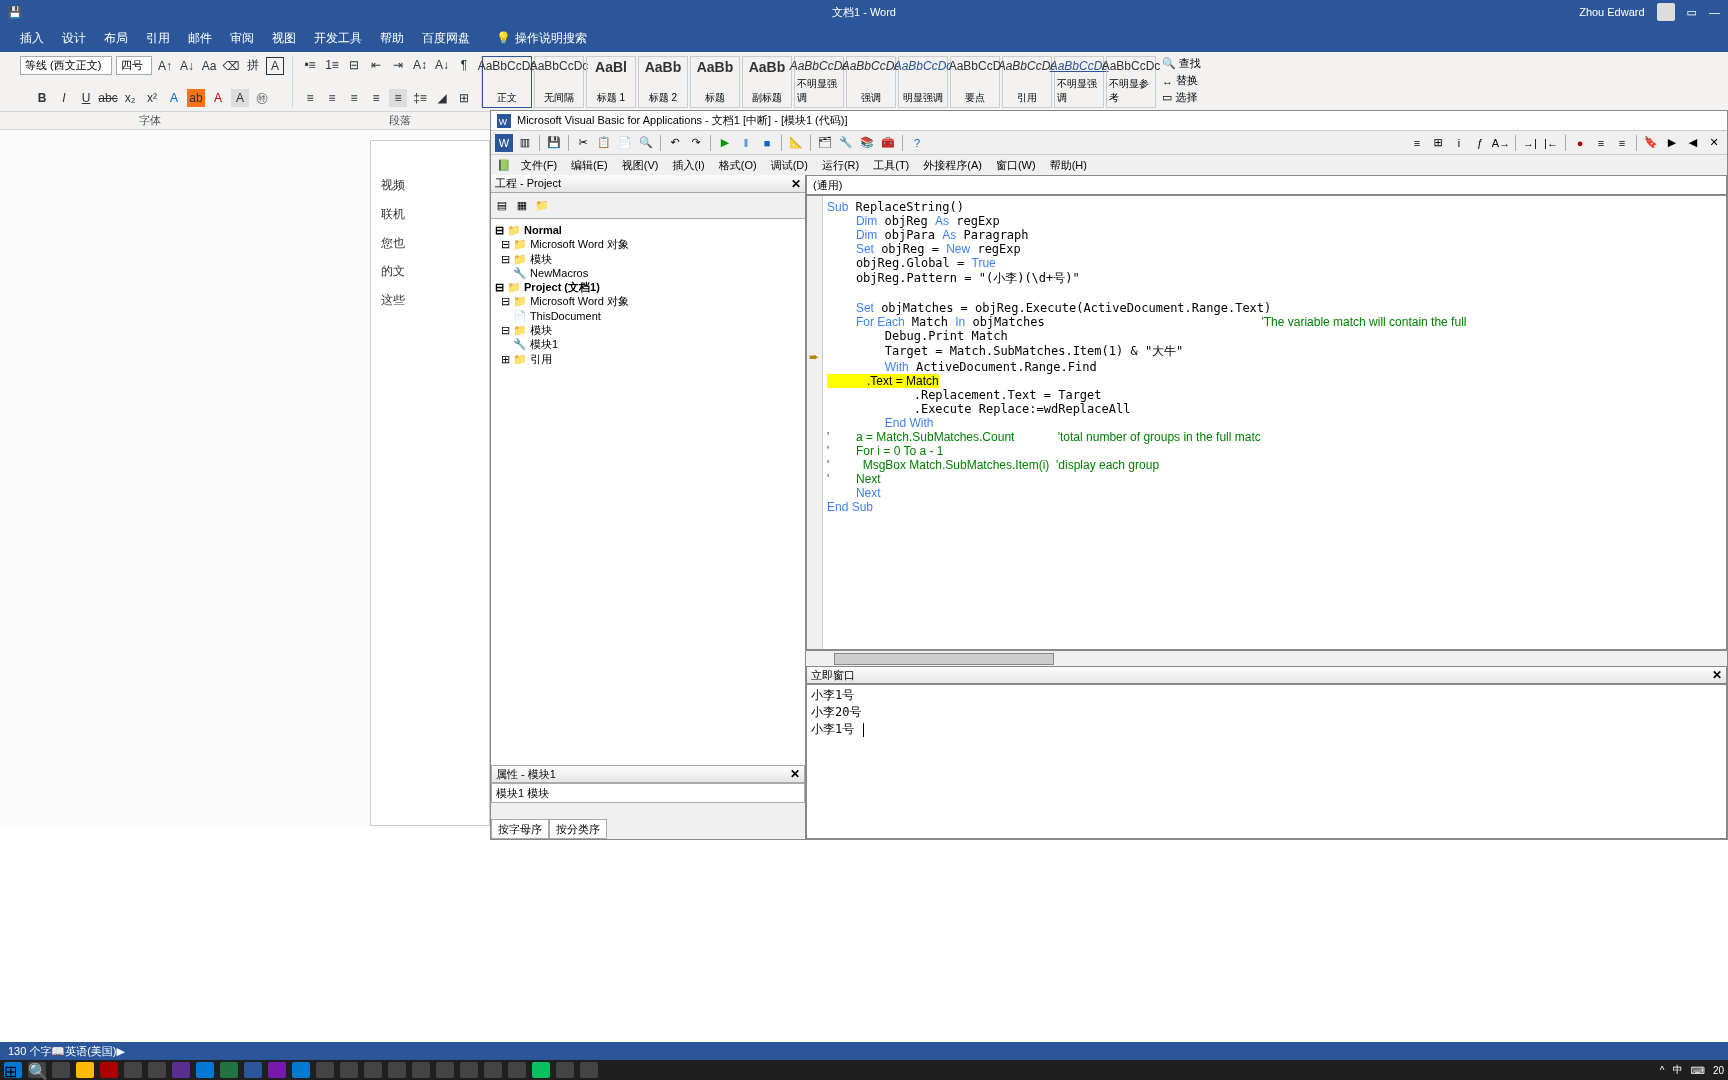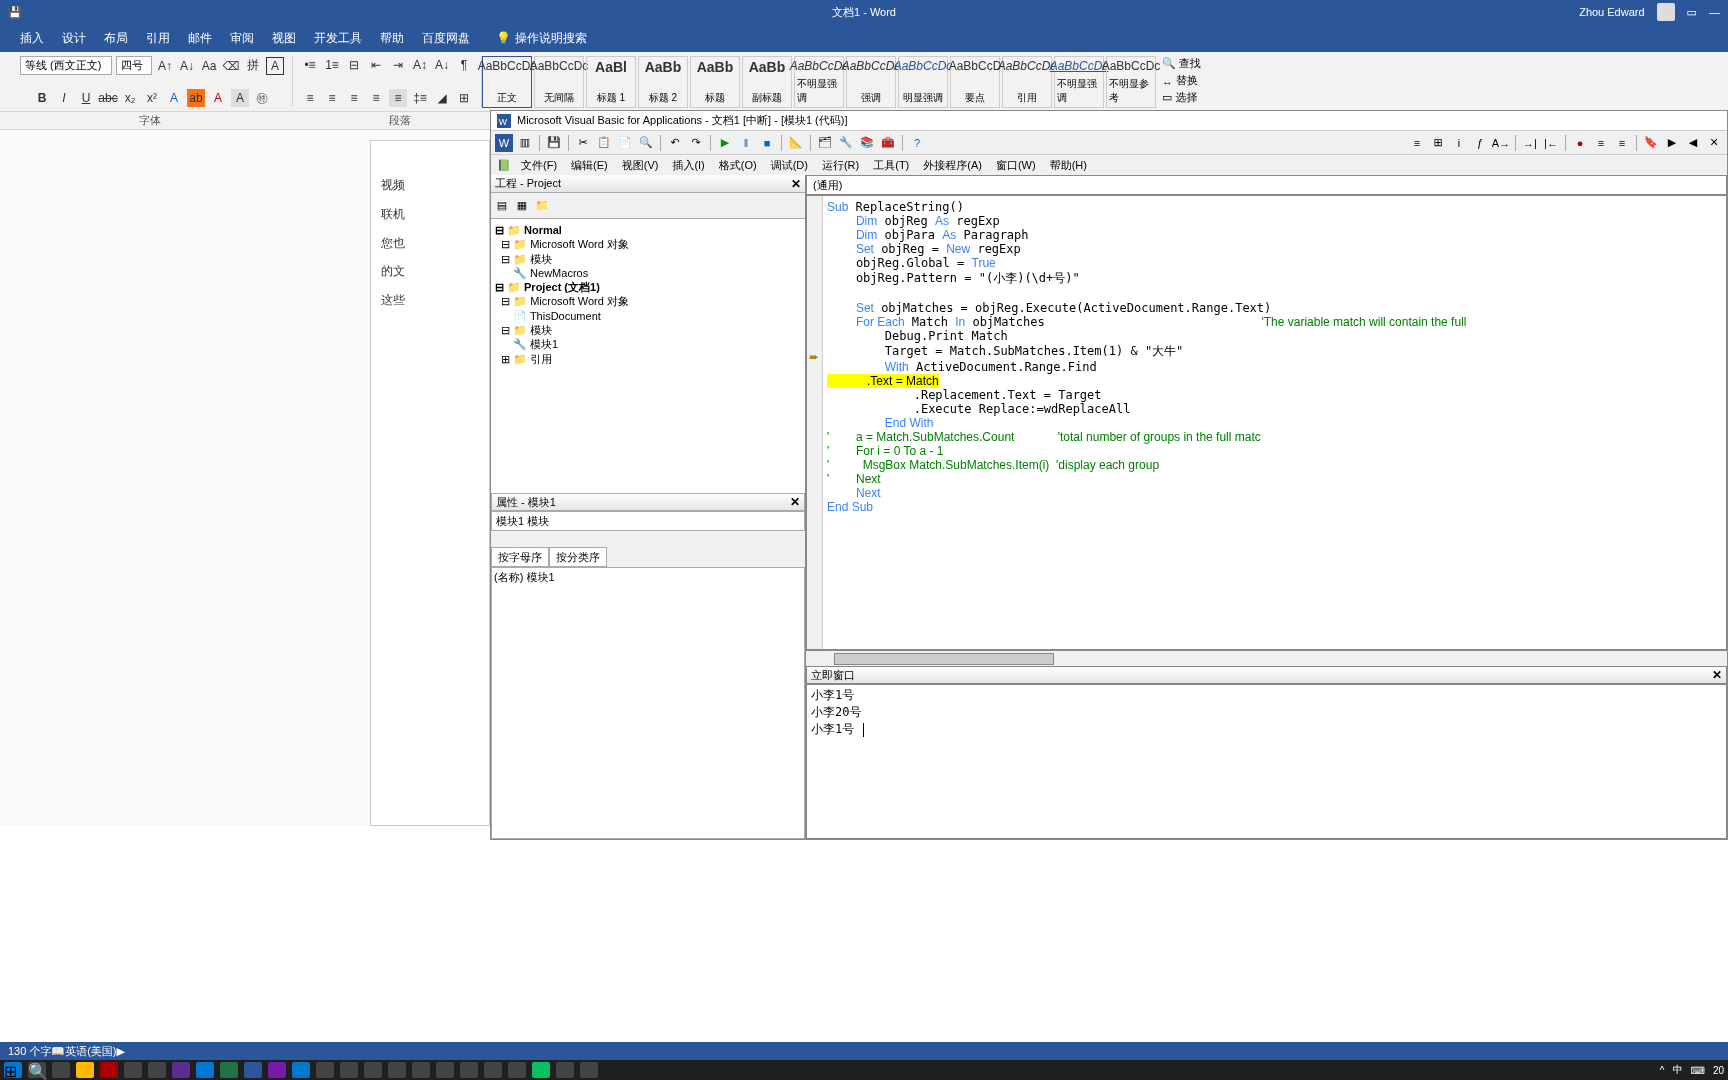--- a/index.html
+++ b/index.html
@@ -358,23 +358,20 @@
         </div>
       <div class="props-title">
         <span>属性 - 模块1</span>
         <span class="close-x">✕</span>
       </div>
       <div class="props-combo">模块1 模块</div>
       <div class="props-tabs">
         <div>按字母序</div>
         <div>按分类序</div>
       </div>
-      <div class="props-grid">
-        <div>(名称) 模块1</div>
-      </div>
     </div>
     <div class="vba-right">
       <div class="code-combo">(通用)</div>
       <div class="code-area">
         <div class="code-margin"></div>
         <div class="arrow-break">➨</div>
         <div class="code-text" id="code"><span class="kw">Sub</span> ReplaceString()
     <span class="kw">Dim</span> objReg <span class="kw">As</span> regExp
     <span class="kw">Dim</span> objPara <span class="kw">As</span> Paragraph
     <span class="kw">Set</span> objReg = <span class="kw">New</span> regExp

